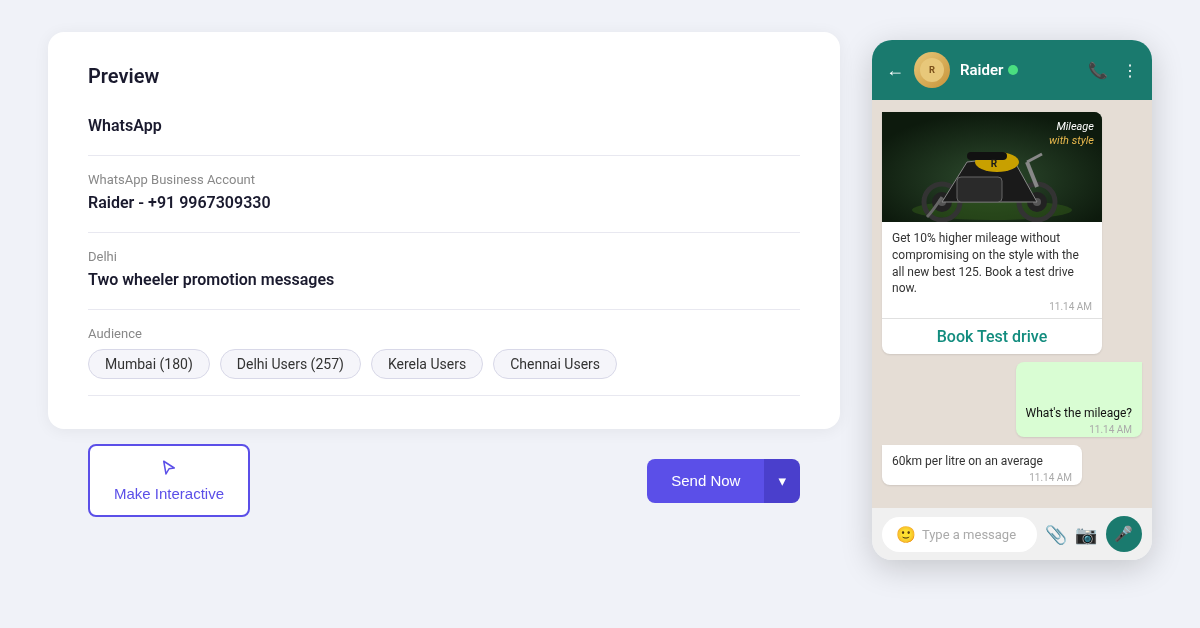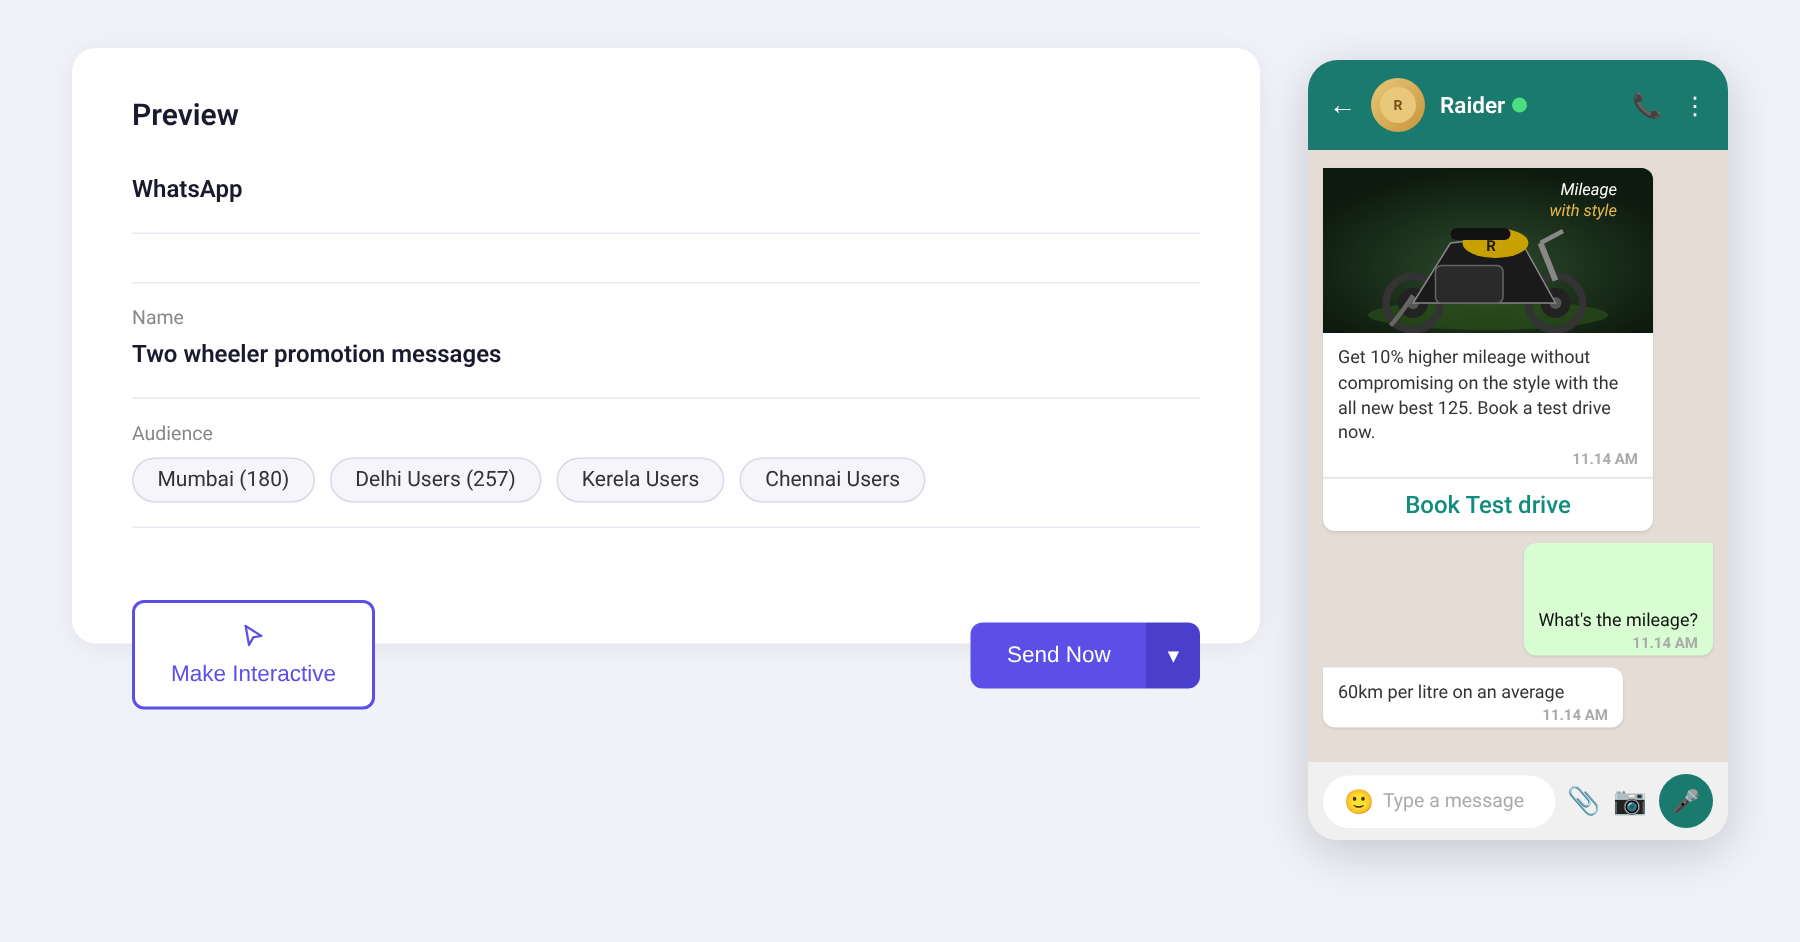--- a/index.html
+++ b/index.html
@@ -196,21 +196,21 @@
       justify-content: center;
       overflow: hidden;
     }
     .bike-svg {
       width: 100%;
       height: 100%;
     }
     .mileage-text {
       position: absolute;
       top: 8px;
-      right: 24px;
+      right: 8px;
       color: #fff;
       font-size: 11px;
       font-style: italic;
       text-align: right;
       line-height: 1.3;
     }
     .mileage-text span {
       color: #e8b84d;
       font-style: italic;
     }
@@ -218,21 +218,20 @@
       padding: 8px 10px 2px 10px;
       font-size: 12px;
       color: #333;
       line-height: 1.4;
     }
     .msg-time {
       padding: 2px 10px 6px 10px;
       font-size: 10px;
       color: #aaa;
       text-align: right;
-      font-weight: bold;
     }
     .cta-button {
       border-top: 1px solid #e0e0e0;
       padding: 8px;
       text-align: center;
       color: #128c7e;
       font-size: 16px;
       font-weight: 500;
       cursor: pointer;
     }
@@ -303,24 +302,28 @@
 <div class="outer-container">
 
   <div class="preview-panel">
     <h2 class="preview-title">Preview</h2>
 
     <div>
       <div class="field-value">WhatsApp</div>
     </div>
     <hr class="divider">
 
+    <div>
+      <div class="field-label">WhatsApp Business Account</div>
+      <div class="field-value">Raider - +91 9967309330</div>
+    </div>
     <hr class="divider">
 
     <div>
-      <div class="field-label">Name</div>
+      <div class="field-label">Delhi</div>
       <div class="field-value">Two wheeler promotion messages</div>
     </div>
     <hr class="divider">
 
     <div>
       <div class="field-label">Audience</div>
       <div class="audience-chips">
         <span class="chip">Mumbai (180)</span>
         <span class="chip">Delhi Users (257)</span>
         <span class="chip">Kerela Users</span>

